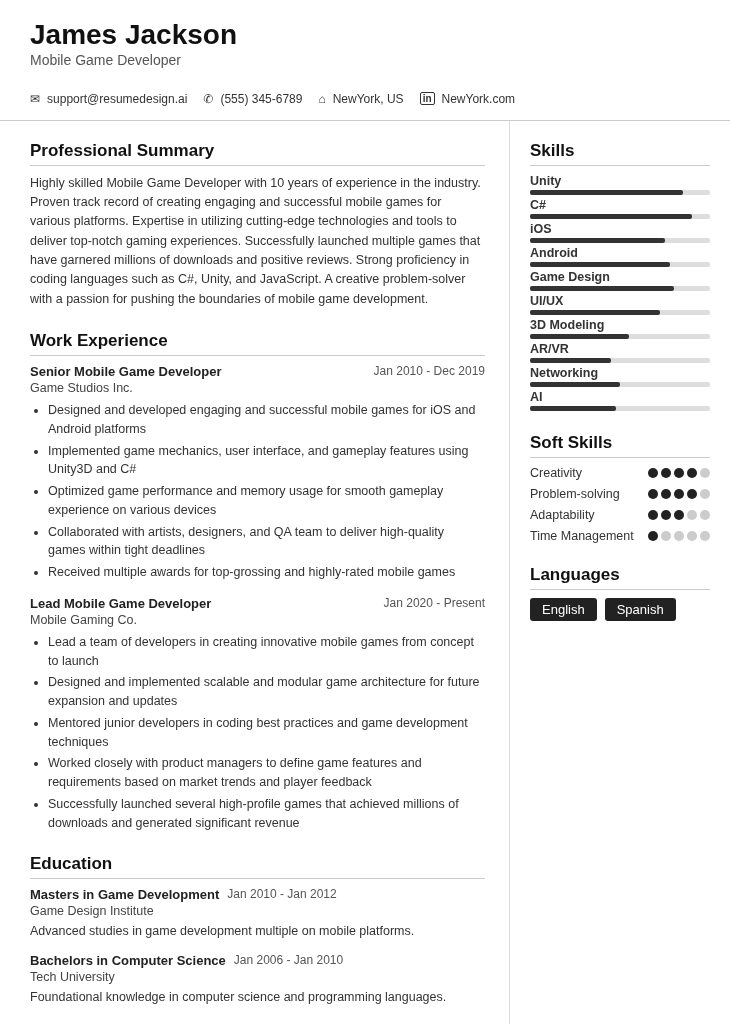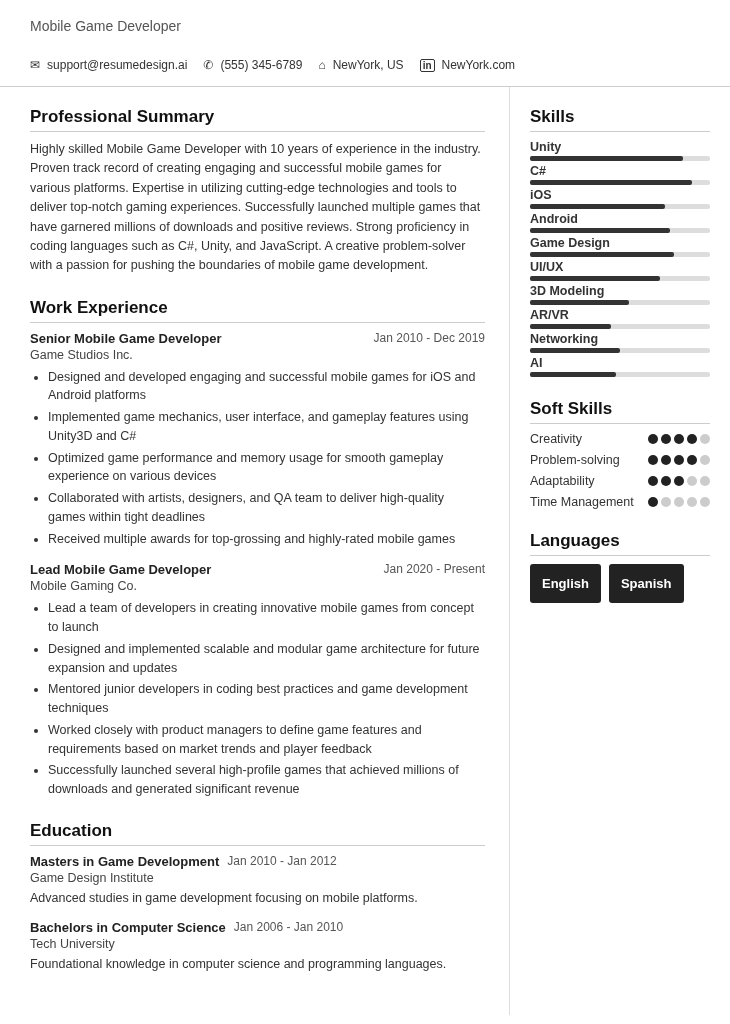--- a/index.html
+++ b/index.html
@@ -192,36 +192,37 @@
     
     .lang-tags {
       display: flex;
       gap: 8px;
       flex-wrap: wrap;
       margin-top: 8px;
     }
     .lang-tag {
       background: #222;
       color: #fff;
-      padding: 12px 12px;
+      padding: 4px 12px;
       border-radius: 3px;
       font-size: 13px;
-      font-weight: bold;
+      font-weight: normal;
     }
 
     
     .icon-email::before { content: '✉'; margin-right: 3px; }
     .icon-phone::before { content: '✆'; margin-right: 3px; }
     .icon-location::before { content: '⌂'; margin-right: 3px; }
     .icon-linkedin::before { content: 'in'; font-size: 10px; font-weight: bold; border: 1px solid #333; padding: 0 2px; border-radius: 2px; margin-right: 3px; }
   </style>
 </head>
 <body>
 
 <div class="header">
+  <div class="header-name">James Jackson</div>
   <div class="header-title">Mobile Game Developer</div>
   <div class="header-contact">
     <span>
       <span class="icon-email"></span>
       <span>support@resumedesign.ai</span>
     </span>
     <span>
       <span class="icon-phone"></span>
       <span>(555) 345-6789</span>
     </span>
@@ -281,21 +282,21 @@
 
     <div class="section">
       <div class="section-title">Education</div>
       <div id="education-container">
           <div>
       <div class="edu-header">
         <span class="edu-degree">Masters in Game Development</span>
         <span class="edu-dates">Jan 2010 - Jan 2012</span>
       </div>
       <div class="edu-school">Game Design Institute</div>
-      <div class="edu-desc">Advanced studies in game development focusing on mobile platforms.</div>
+      <div class="edu-desc">Advanced studies in game development multiple on mobile platforms.</div>
     </div>
           <div>
       <div class="edu-header">
         <span class="edu-degree">Bachelors in Computer Science</span>
         <span class="edu-dates">Jan 2006 - Jan 2010</span>
       </div>
       <div class="edu-school">Tech University</div>
       <div class="edu-desc">Foundational knowledge in computer science and programming languages.</div>
     </div>
         </div>

